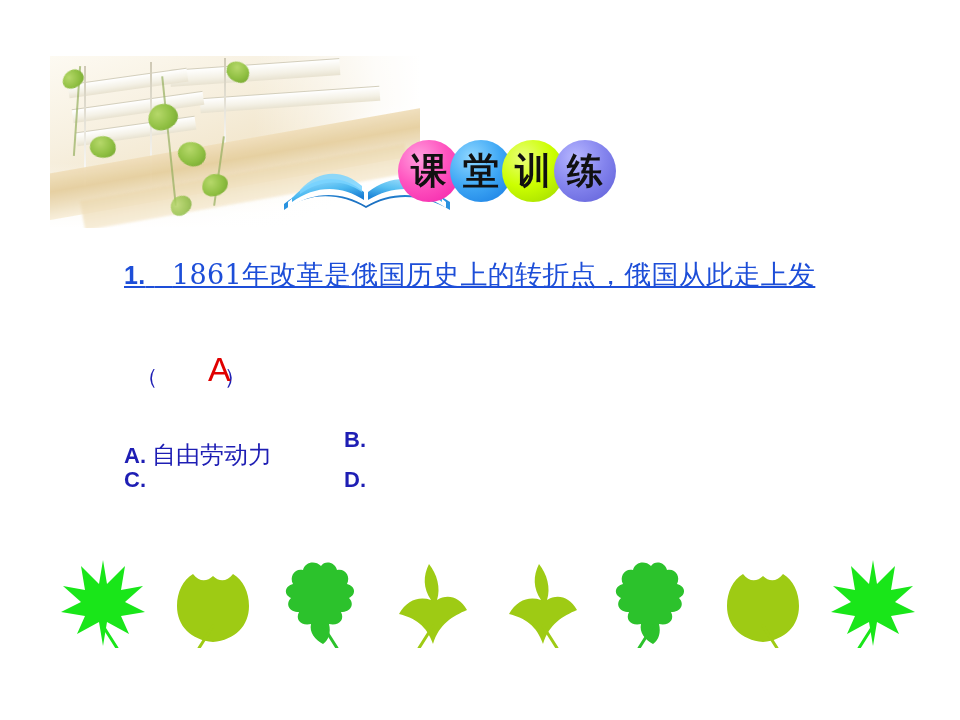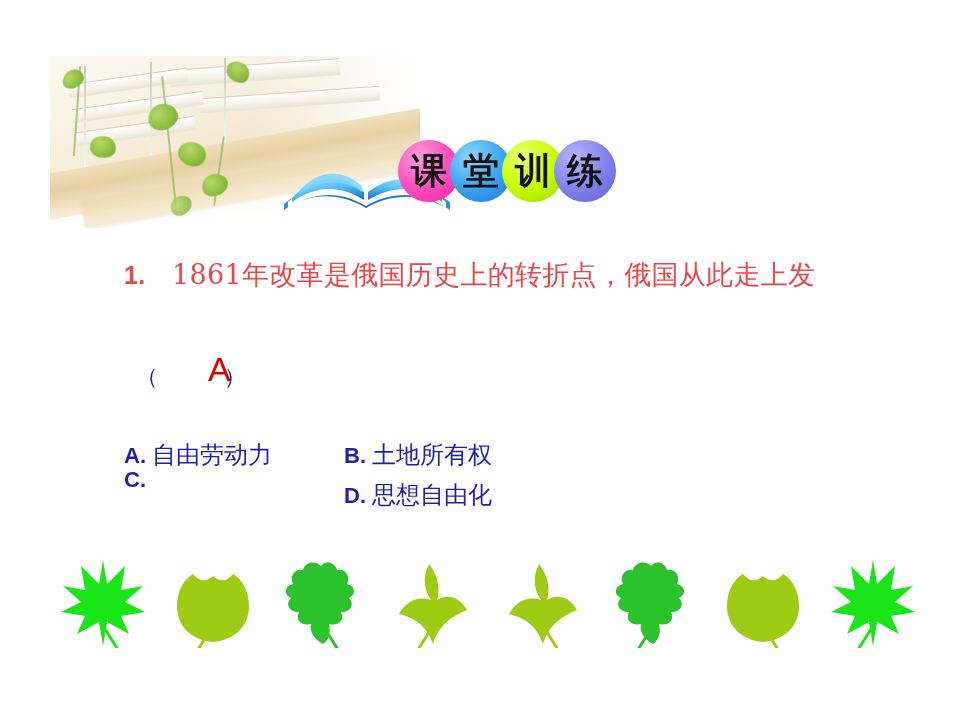--- a/index.html
+++ b/index.html
@@ -146,25 +146,26 @@
   .bubble.b1 { left: 400px; top: 84px; background: radial-gradient(circle at 34% 28%, #8fd7ff 0%, #3fa8f5 48%, #1478e0 100%); }
   .bubble.b2 { left: 452px; top: 84px; background: radial-gradient(circle at 34% 28%, #e9ff7a 0%, #ccff00 48%, #9bd400 100%); }
   .bubble.b3 { left: 504px; top: 84px; background: radial-gradient(circle at 34% 28%, #b6b6ff 0%, #8585ee 48%, #5c5cd6 100%); }
 
   
   .question {
     position: absolute;
     left: 124px;
     top: 248px;
     width: 760px;
-    color: #ef4444;
+    color: #1d4ed8;
     font-family: "DejaVu Serif", serif;
     font-size: 27px;
     line-height: 54px;
     letter-spacing: 0.3px;
+    text-decoration: underline;
   }
   .q-lead {
     font-family: "Liberation Sans", sans-serif;
     font-weight: bold;
     font-size: 25px;
   }
   .q-blank-row {
     position: absolute;
     left: 124px;
     top: 356px;
@@ -326,30 +327,28 @@
   </div>
 
   <div class="options">
     <div class="opt-row">
       <div class="opt col1">
         <span class="opt-letter">A.</span>
         <span class="opt-text">自由劳动力</span>
       </div>
       <div class="opt">
         <span class="opt-letter">B.</span>
-        <span class="opt-text">土地所有权</span>
       </div>
     </div>
     <div class="opt-row">
       <div class="opt col1">
         <span class="opt-letter">C.</span>
       </div>
       <div class="opt">
         <span class="opt-letter">D.</span>
-        <span class="opt-text">思想自由化</span>
       </div>
     </div>
   </div>
 
   <div class="leaf-row" id="leaf-row">
       <div class="leaf" style="left: 7px;">
         <svg viewBox="0 0 96 92" preserveAspectRatio="xMidYMid meet">
           <path d="M48 90 L44 66 L22 78 L30 60 L6 56 L26 46 L8 30 L30 34 L26 10 L44 28 L48 4 L52 28 L70 10 L66 34 L88 30 L70 46 L90 56 L66 60 L74 78 L52 66 Z" fill="#19e619"></path>
           <path d="M48 70 L62 92" stroke="#19e619" stroke-width="3" fill="none" stroke-linecap="round"></path>
         </svg>

